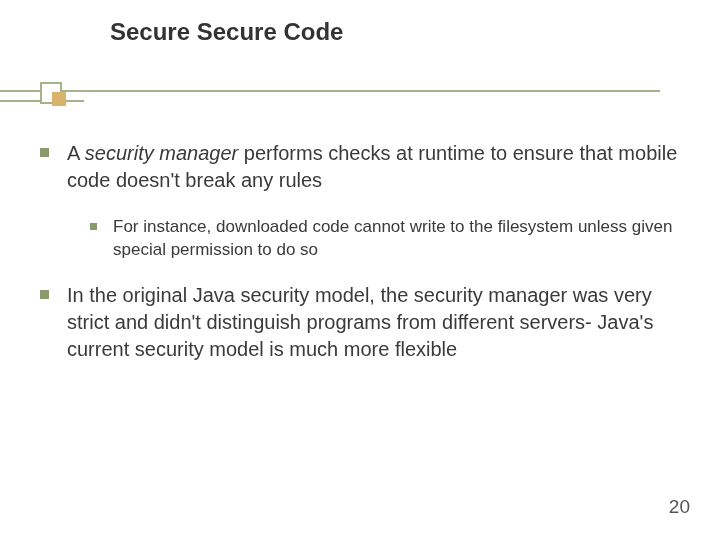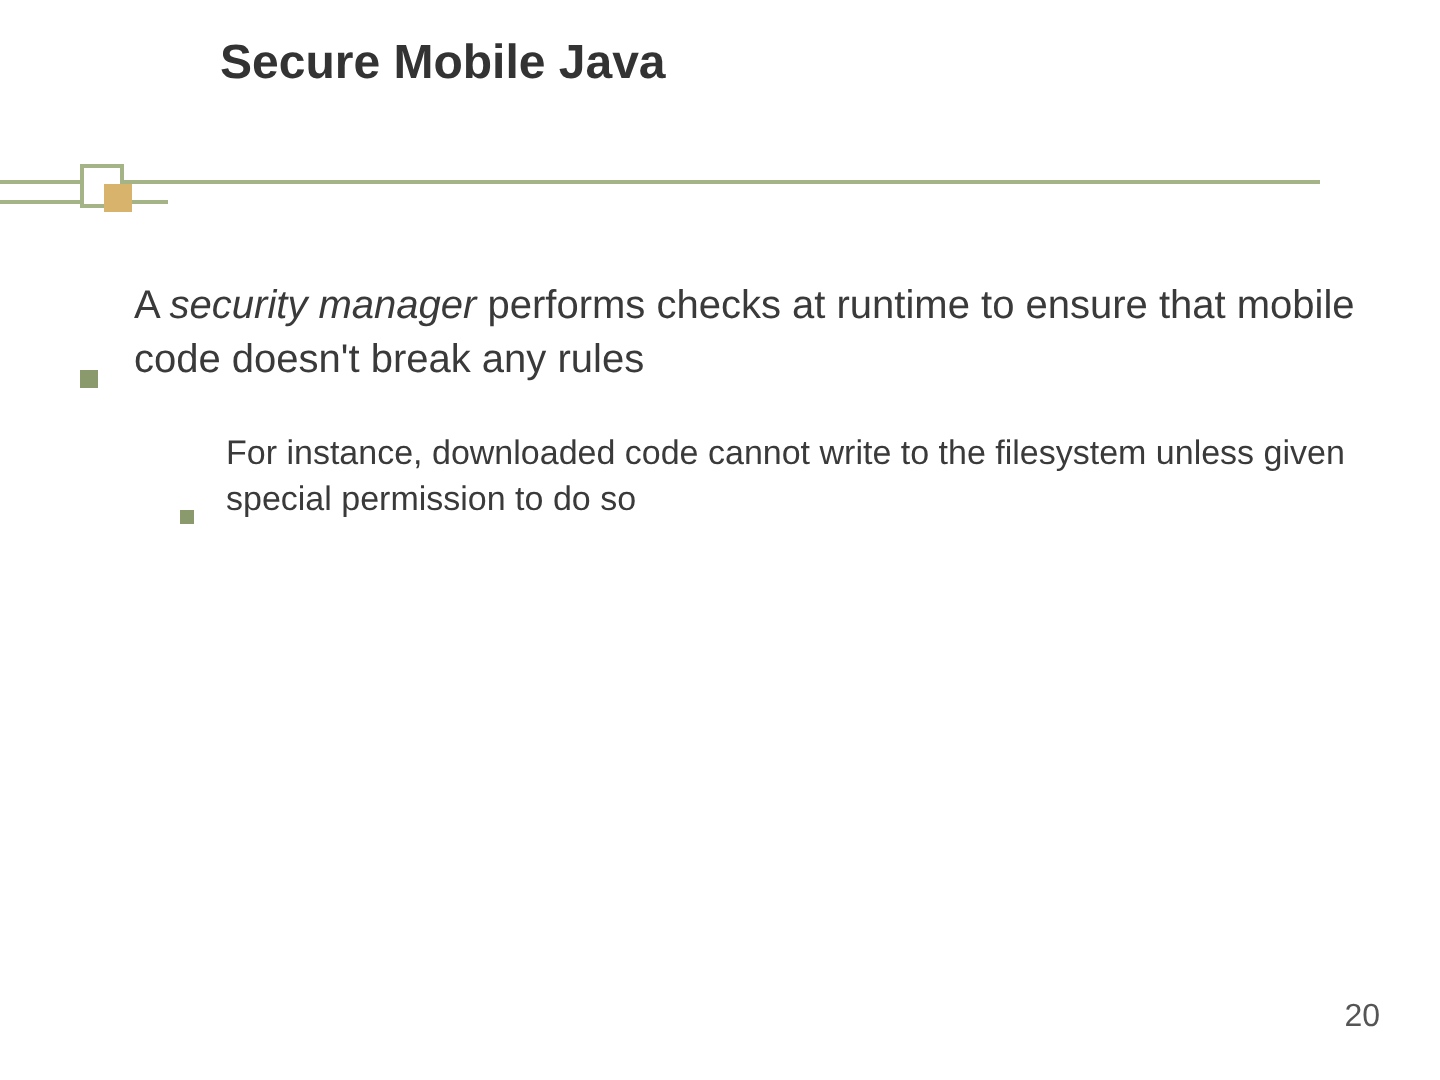--- a/index.html
+++ b/index.html
@@ -65,21 +65,21 @@
     background: #d7b36b;
   }
   .body-content {
     position: absolute;
     top: 140px;
     left: 40px;
     right: 40px;
   }
   .bullet-row {
     display: flex;
-    align-items: flex-end;
+    align-items: flex-start;
     margin-bottom: 22px;
   }
   .bullet-row.level2 {
     margin-left: 50px;
     margin-bottom: 20px;
   }
   .bullet-sq {
     width: 9px;
     height: 9px;
     background: #8a9a6c;
@@ -98,29 +98,29 @@
     line-height: 1.35;
     color: #3a3a3a;
   }
   .bullet-text.small {
     font-size: 17px;
   }
   .page-num {
     position: absolute;
     bottom: 22px;
     right: 30px;
-    font-size: 16px;
+    font-size: 19px;
     color: #555;
   }
 </style>
 </head>
 <body>
 
 <div class="header">
-  <div class="title-line">Secure Mobile Java</div>
+  <div class="title-line">Secure Secure Code</div>
 </div>
 
 <div class="decor">
   <div class="long-line"></div>
   <div class="short-line"></div>
   <div class="square-outline"></div>
   <div class="square-fill"></div>
 </div>
 
 <div class="body-content">
@@ -130,16 +130,20 @@
     <div class="bullet-text">
       <span>A </span><i>security manager</i><span> performs checks at runtime to ensure that mobile code doesn't break any rules</span>
     </div>
   </div>
 
   <div class="bullet-row level2">
     <div class="bullet-sq small"></div>
     <div class="bullet-text small">For instance, downloaded code cannot write to the filesystem unless given special permission to do so</div>
   </div>
 
+  <div class="bullet-row">
+    <div class="bullet-sq"></div>
+    <div class="bullet-text">In the original Java security model, the security manager was very strict and didn't distinguish programs from different servers- Java's current security model is much more flexible</div>
+  </div>
 
 </div>
 
 <div class="page-num">20</div>
 
 </body></html>

